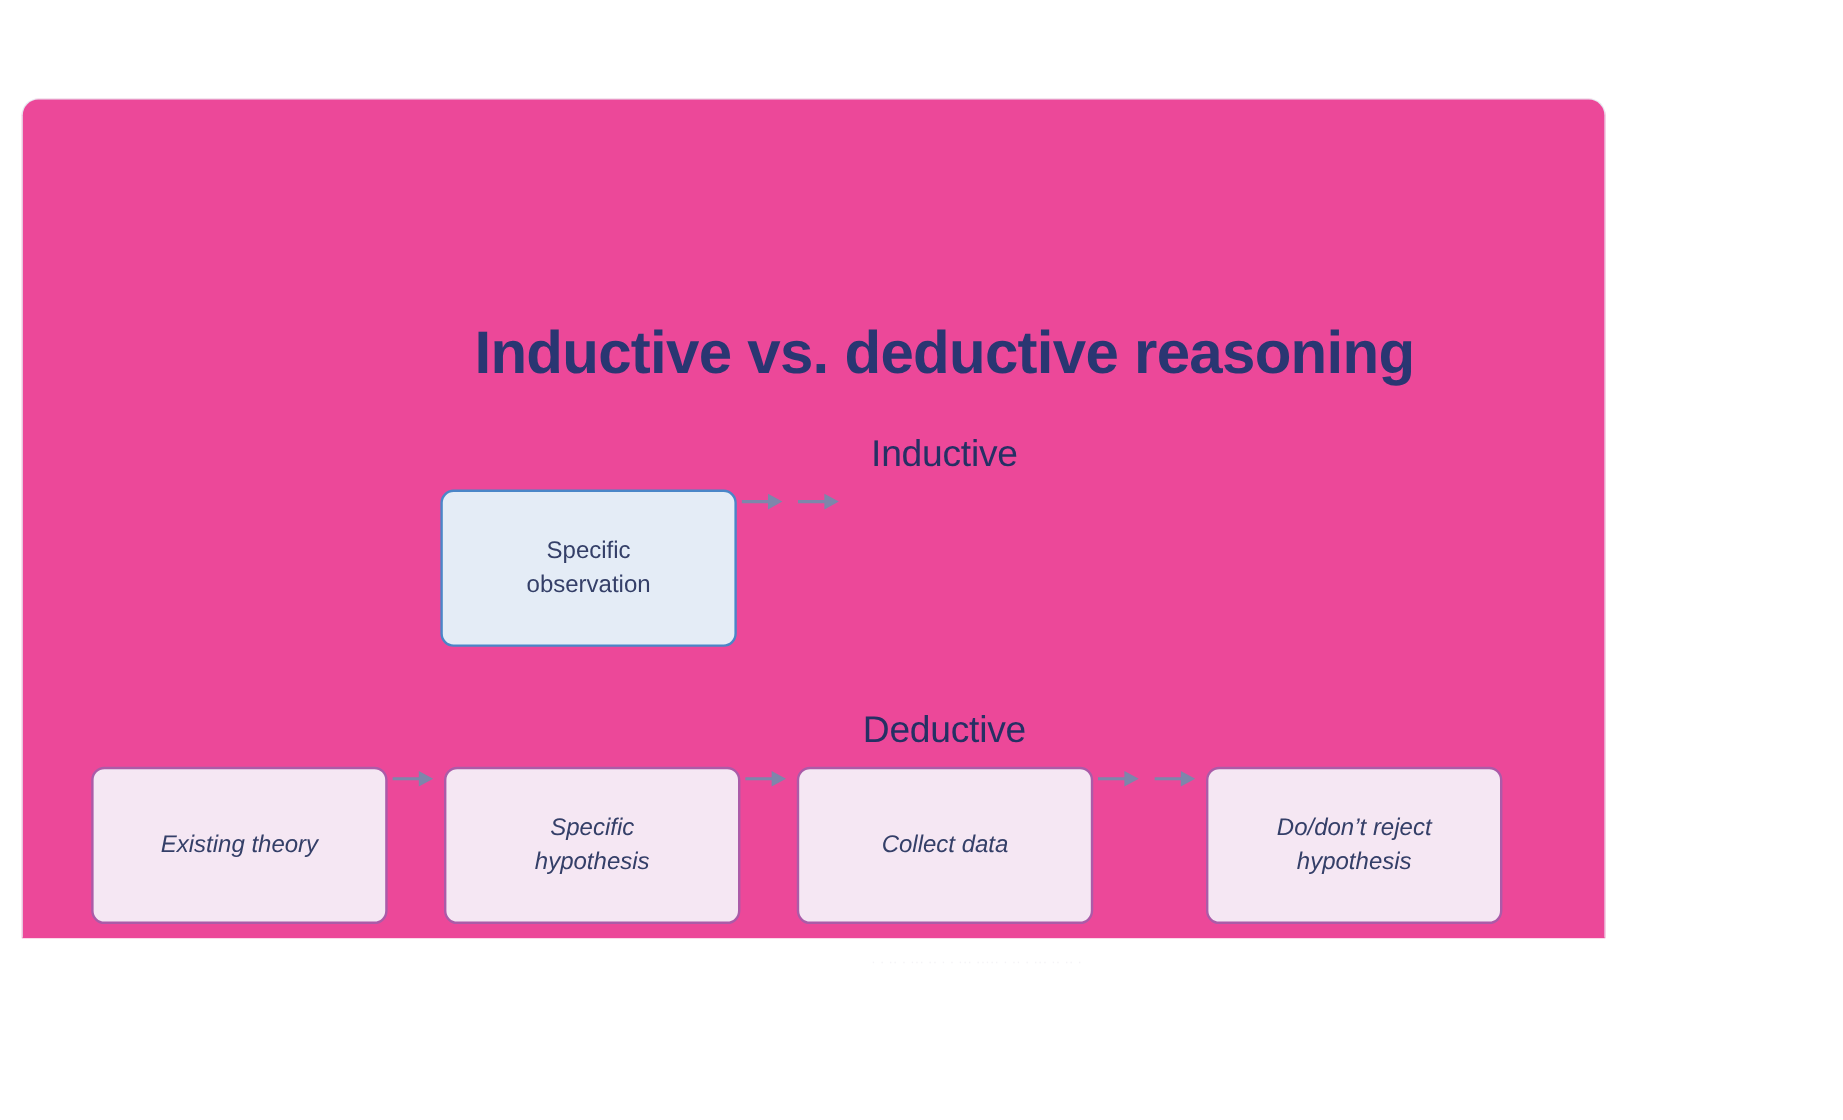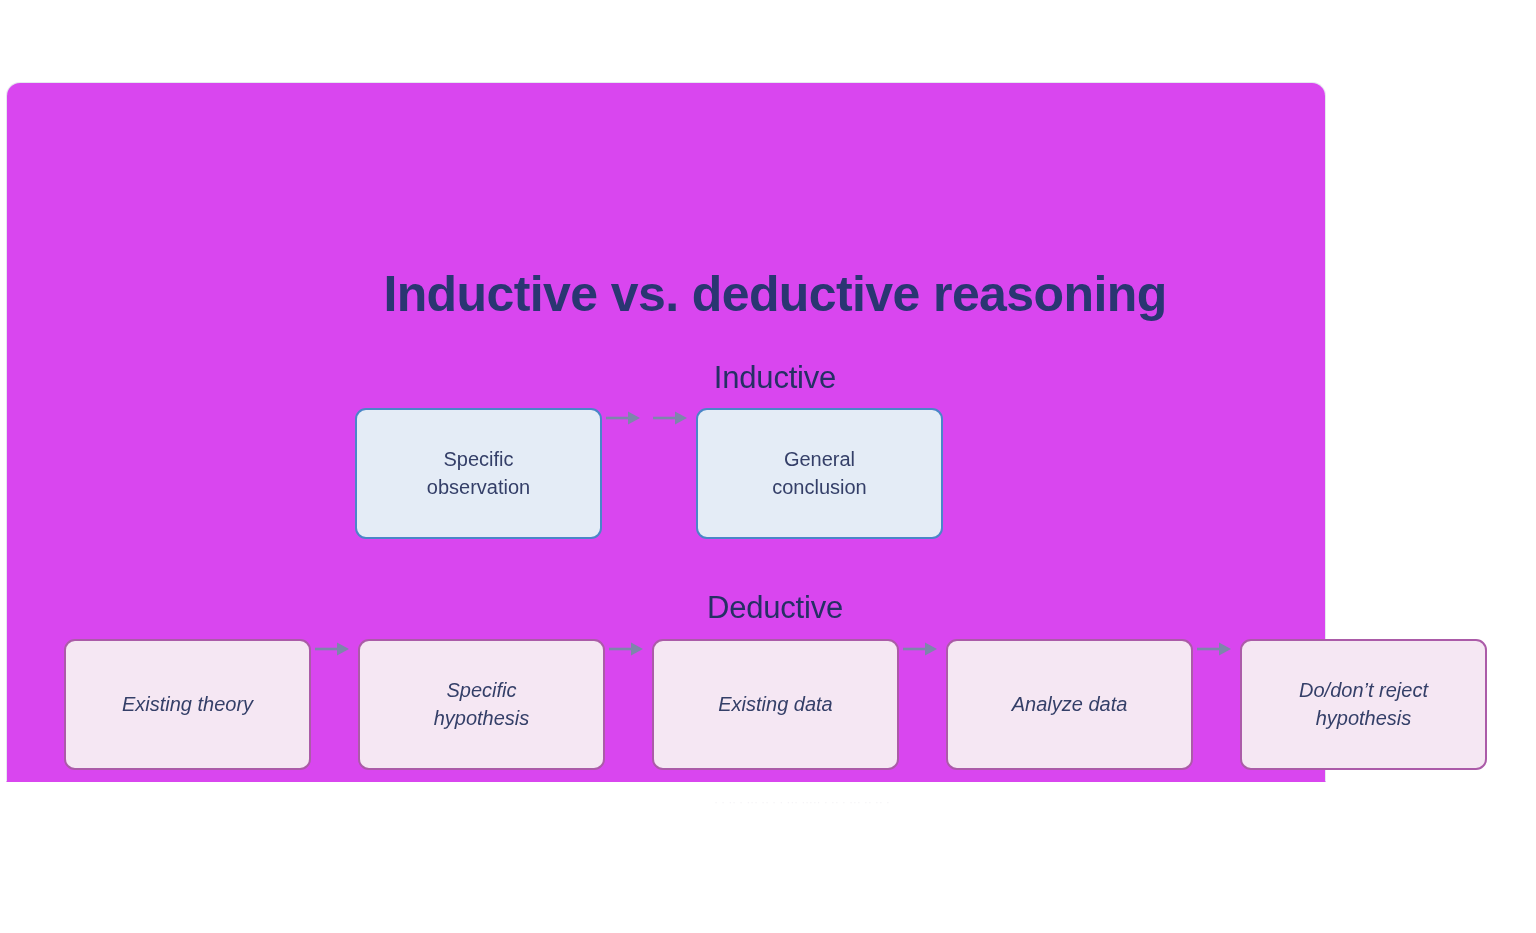--- a/index.html
+++ b/index.html
@@ -19,25 +19,25 @@
   #page {
     position: relative;
     width: 1536px;
     height: 933px;
     background: #ffffff;
   }
 
   
   .card {
     position: absolute;
-    left: 6px;
+    left: 18px;
     top: 82px;
     width: 1320px;
     height: 700px;
-    background: #d946ef;
+    background: #ec4899;
     border: 1px solid #e6e7f0;
     border-bottom-color: transparent;
     border-radius: 14px 14px 0 0;
     box-sizing: border-box;
   }
 
   
   .diagram-title {
     position: absolute;
     left: 0;
@@ -161,22 +161,20 @@
       </div>
 
 
       <div class="flow-arrow">
         <svg width="40" height="16" viewBox="0 0 40 16" aria-hidden="true">
           <path d="M0 8 H24" stroke="#7d86ab" stroke-width="2.6" fill="none"></path>
           <path d="M22 1.5 L34 8 L22 14.5 Z" fill="#7d86ab"></path>
         </svg>
       </div>
 
-      <div class="flow-box blue">General
-conclusion</div>
     </div>
 
     <div class="section-heading" id="heading-deductive">Deductive</div>
 
     <div class="flow-row" id="row-deductive">
 
       <div class="flow-box pink">Existing theory</div>
 
       <div class="flow-arrow">
         <svg width="40" height="16" viewBox="0 0 40 16" aria-hidden="true">
@@ -188,30 +186,29 @@
       <div class="flow-box pink">Specific
 hypothesis</div>
 
       <div class="flow-arrow">
         <svg width="40" height="16" viewBox="0 0 40 16" aria-hidden="true">
           <path d="M0 8 H24" stroke="#7d86ab" stroke-width="2.6" fill="none"></path>
           <path d="M22 1.5 L34 8 L22 14.5 Z" fill="#7d86ab"></path>
         </svg>
       </div>
 
-      <div class="flow-box pink">Existing data</div>
-
-      <div class="flow-arrow">
-        <svg width="40" height="16" viewBox="0 0 40 16" aria-hidden="true">
-          <path d="M0 8 H24" stroke="#7d86ab" stroke-width="2.6" fill="none"></path>
-          <path d="M22 1.5 L34 8 L22 14.5 Z" fill="#7d86ab"></path>
-        </svg>
-      </div>
-
-      <div class="flow-box pink">Analyze data</div>
+      <div class="flow-box pink">Collect data</div>
+
+      <div class="flow-arrow">
+        <svg width="40" height="16" viewBox="0 0 40 16" aria-hidden="true">
+          <path d="M0 8 H24" stroke="#7d86ab" stroke-width="2.6" fill="none"></path>
+          <path d="M22 1.5 L34 8 L22 14.5 Z" fill="#7d86ab"></path>
+        </svg>
+      </div>
+
 
       <div class="flow-arrow">
         <svg width="40" height="16" viewBox="0 0 40 16" aria-hidden="true">
           <path d="M0 8 H24" stroke="#7d86ab" stroke-width="2.6" fill="none"></path>
           <path d="M22 1.5 L34 8 L22 14.5 Z" fill="#7d86ab"></path>
         </svg>
       </div>
 
       <div class="flow-box pink">Do/don’t reject
 hypothesis</div>

